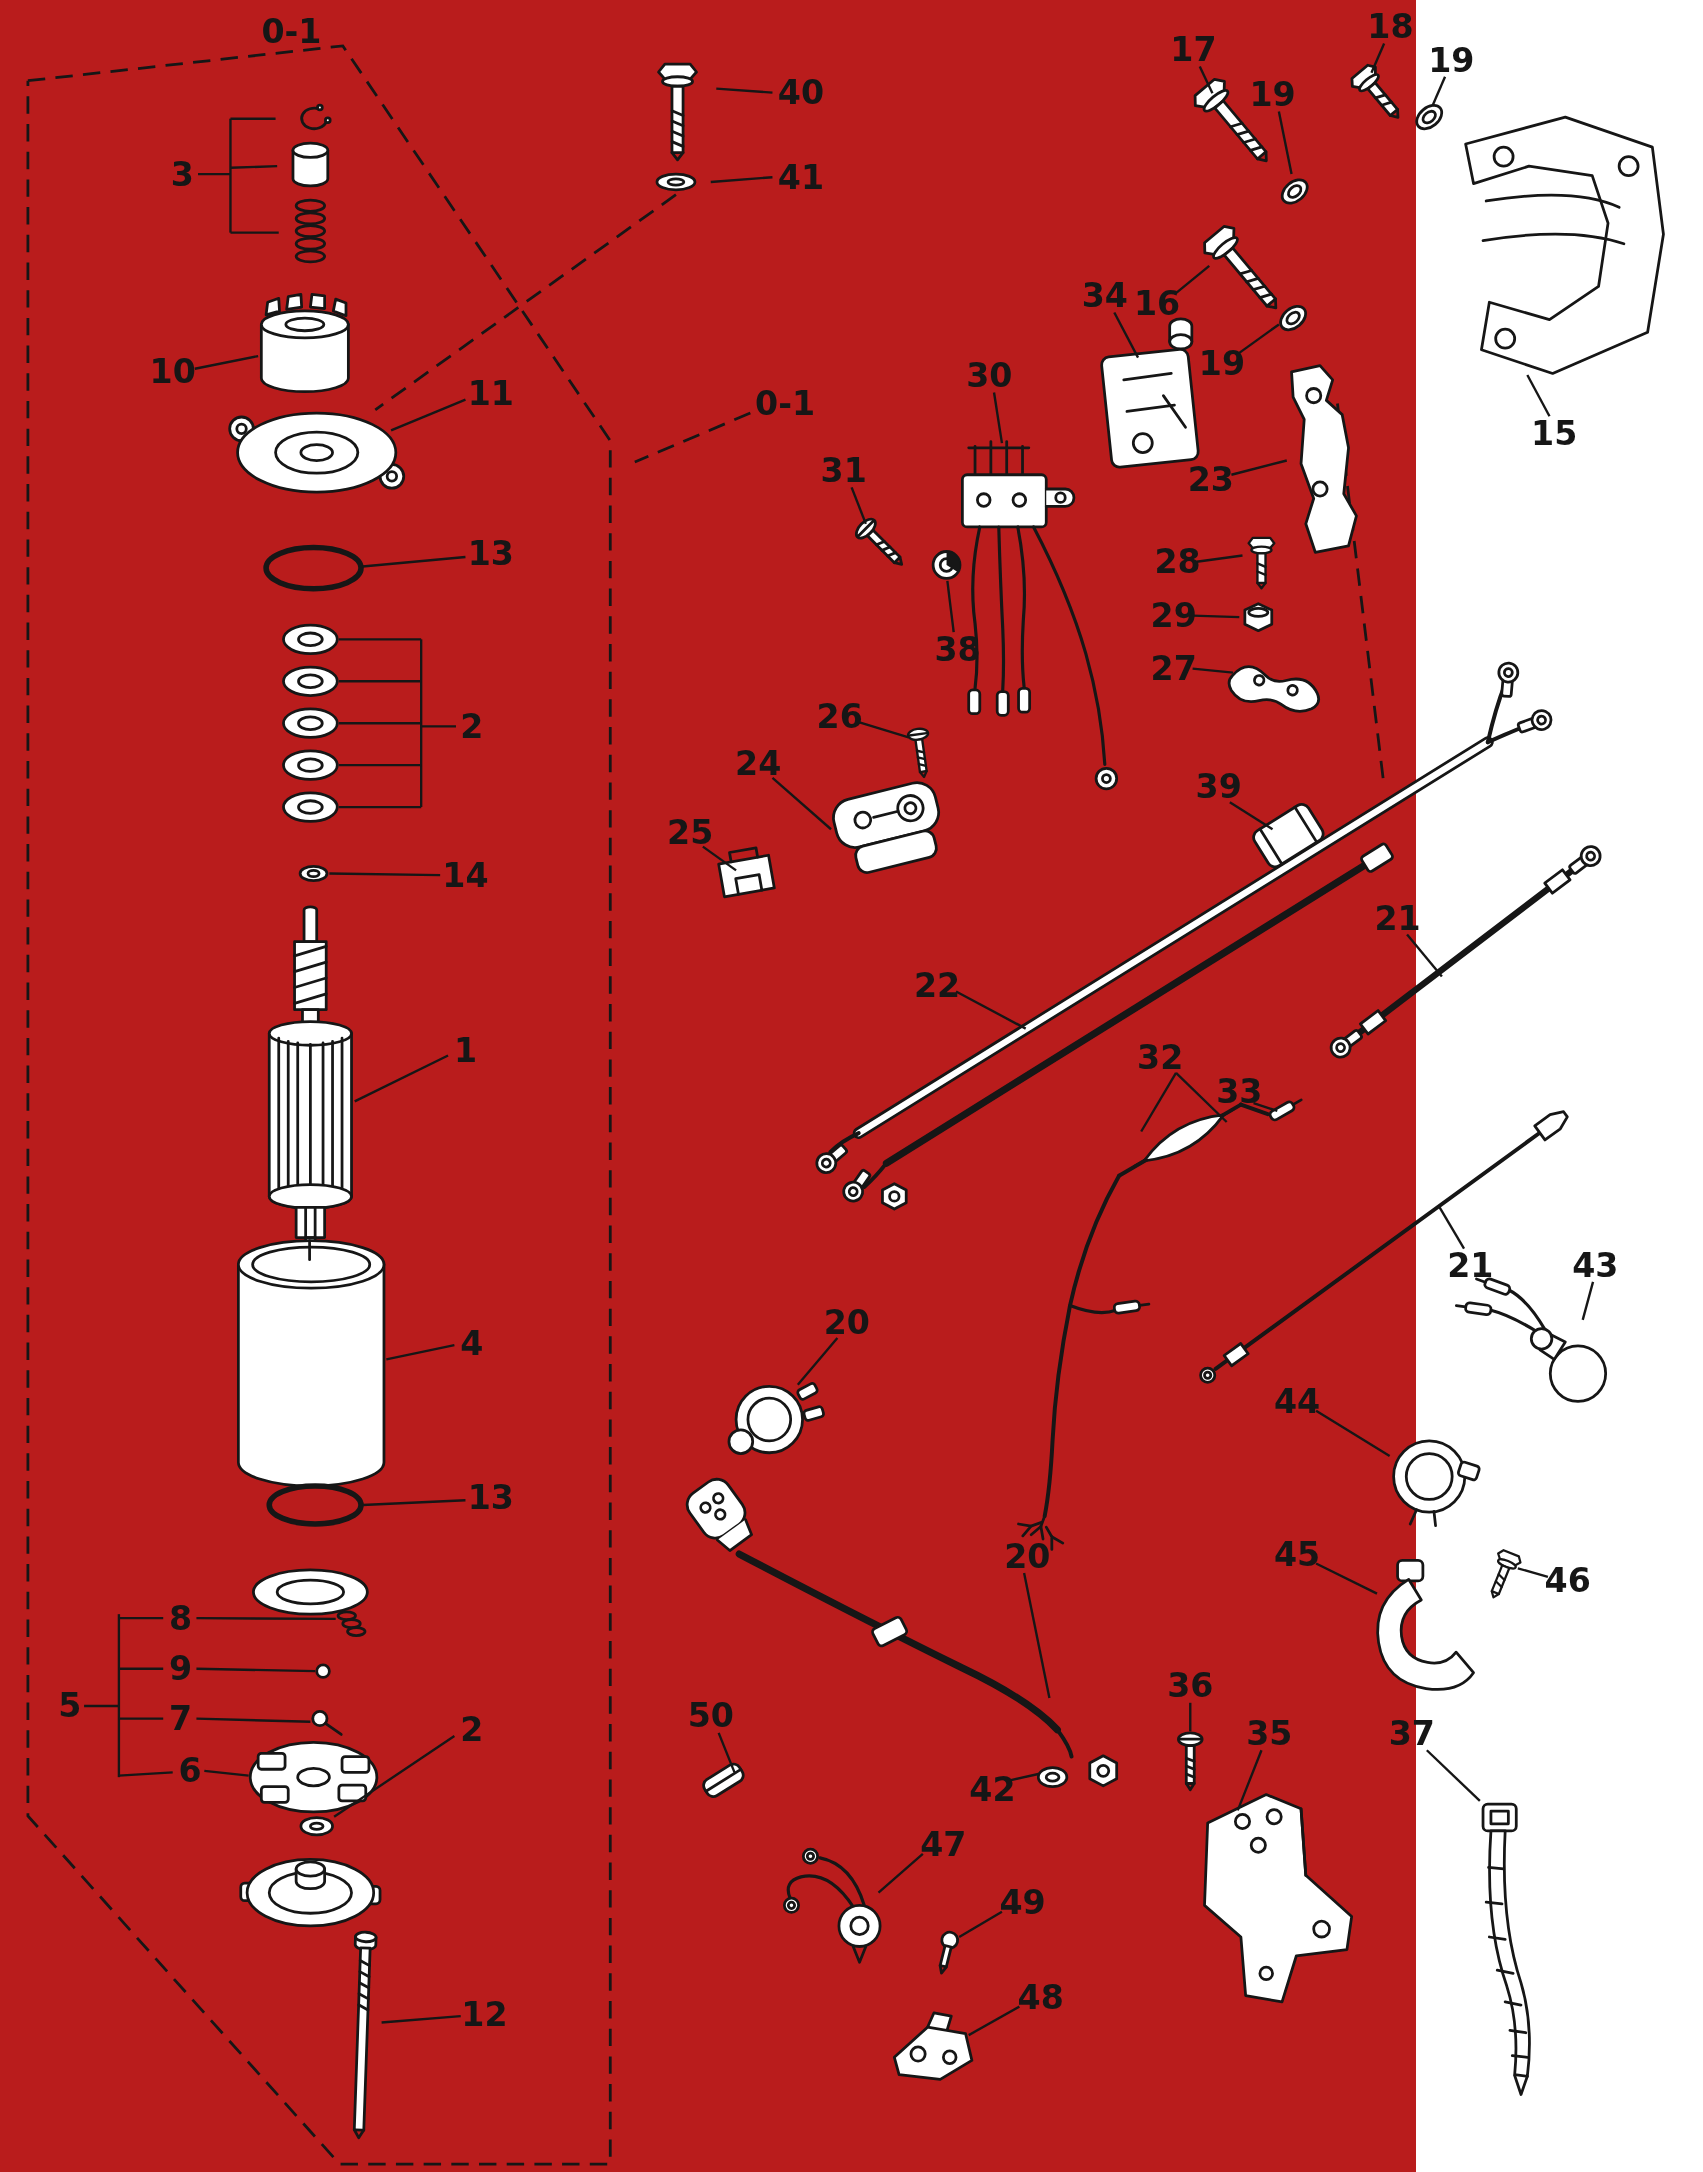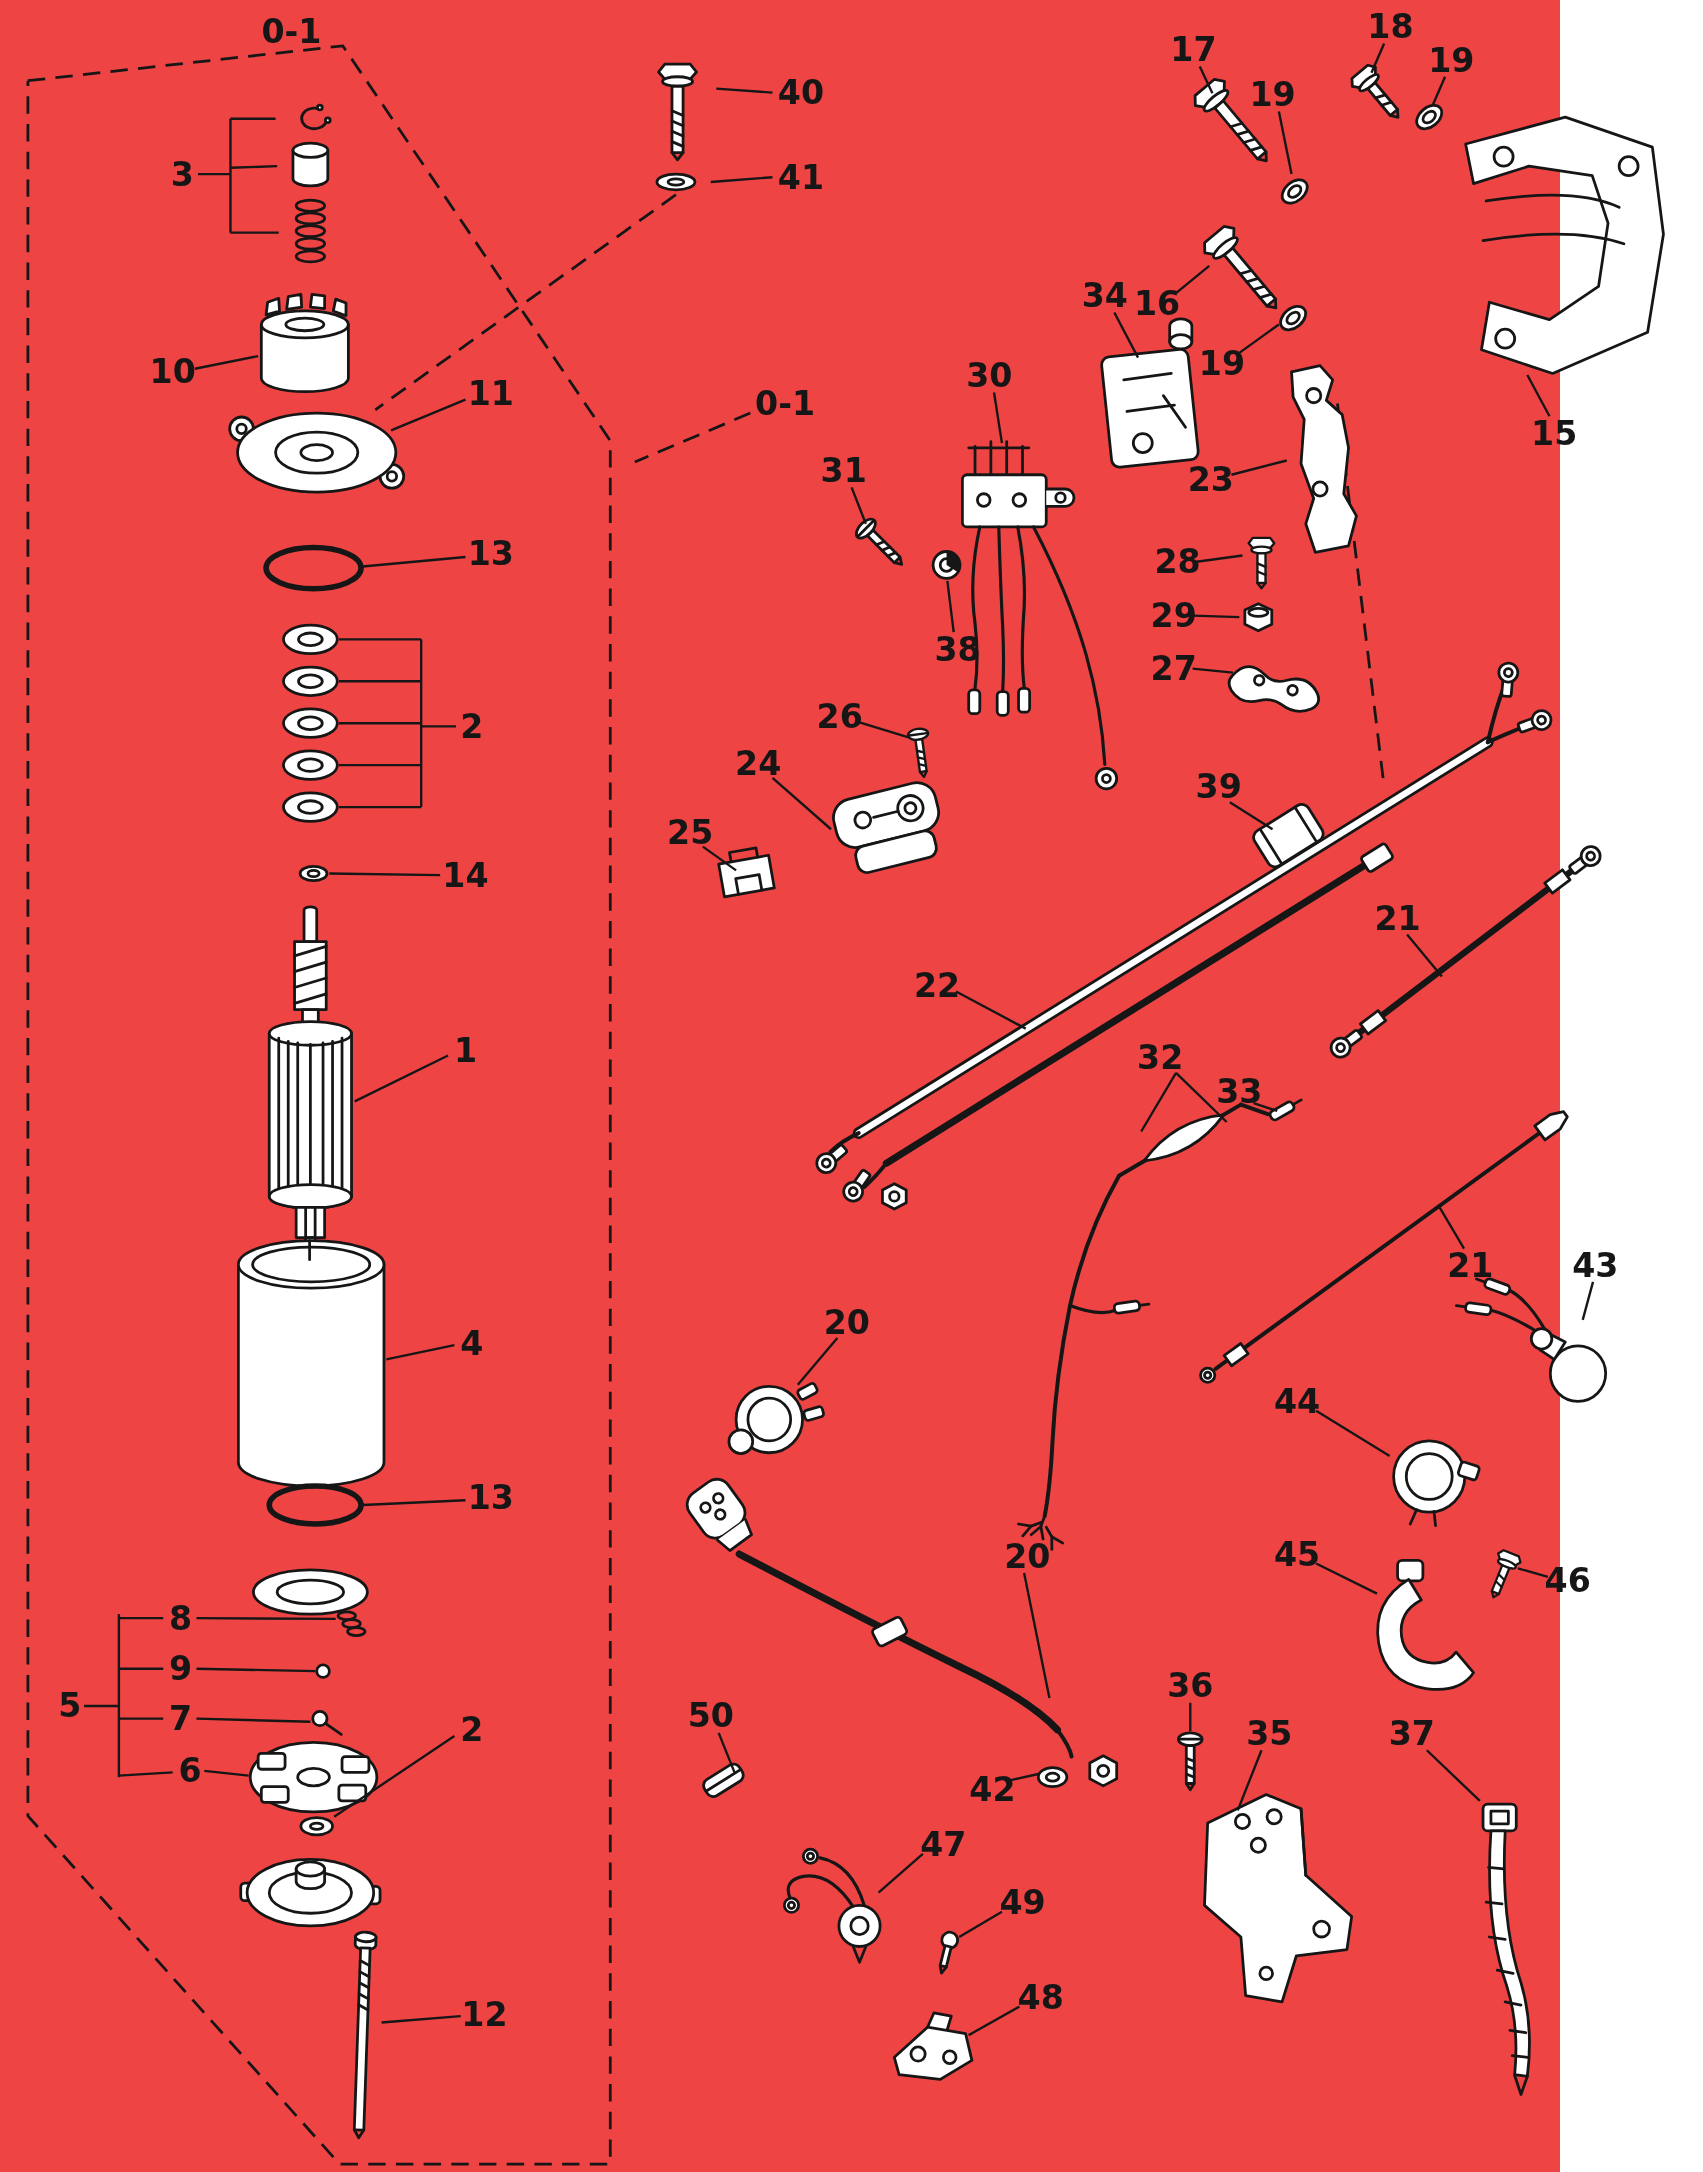--- a/index.html
+++ b/index.html
@@ -1,16 +1,16 @@
 <!DOCTYPE html>
 <html style="font-size:12.7px"><head>
 <meta charset="utf-8">
 <style>
   html,body{margin:0;padding:0;background:#ffffff;}
-  #stage{position:relative;width:1560px;height:2172px;background:#ef4444;}
+  #stage{position:relative;width:1416px;height:2172px;background:#b91c1c;}
   svg{display:block;}
   
   .p  {stroke:#161616;stroke-width:3.5;fill:#ffffff;stroke-linecap:round;stroke-linejoin:round;}
   .ln {stroke:#161616;stroke-width:3.5;fill:none;stroke-linecap:round;stroke-linejoin:round;}
   .th {stroke-width:7;}
   .c4 {stroke:#161616;stroke-width:4;fill:none;stroke-linecap:round;}
   .c5 {stroke:#161616;stroke-width:5;fill:none;stroke-linecap:round;}
   .c8 {stroke:#161616;stroke-width:8;fill:none;stroke-linecap:round;}
   .c9 {stroke:#161616;stroke-width:9;fill:none;stroke-linecap:round;}
   .c15{stroke:#161616;stroke-width:15;fill:none;stroke-linecap:round;}

